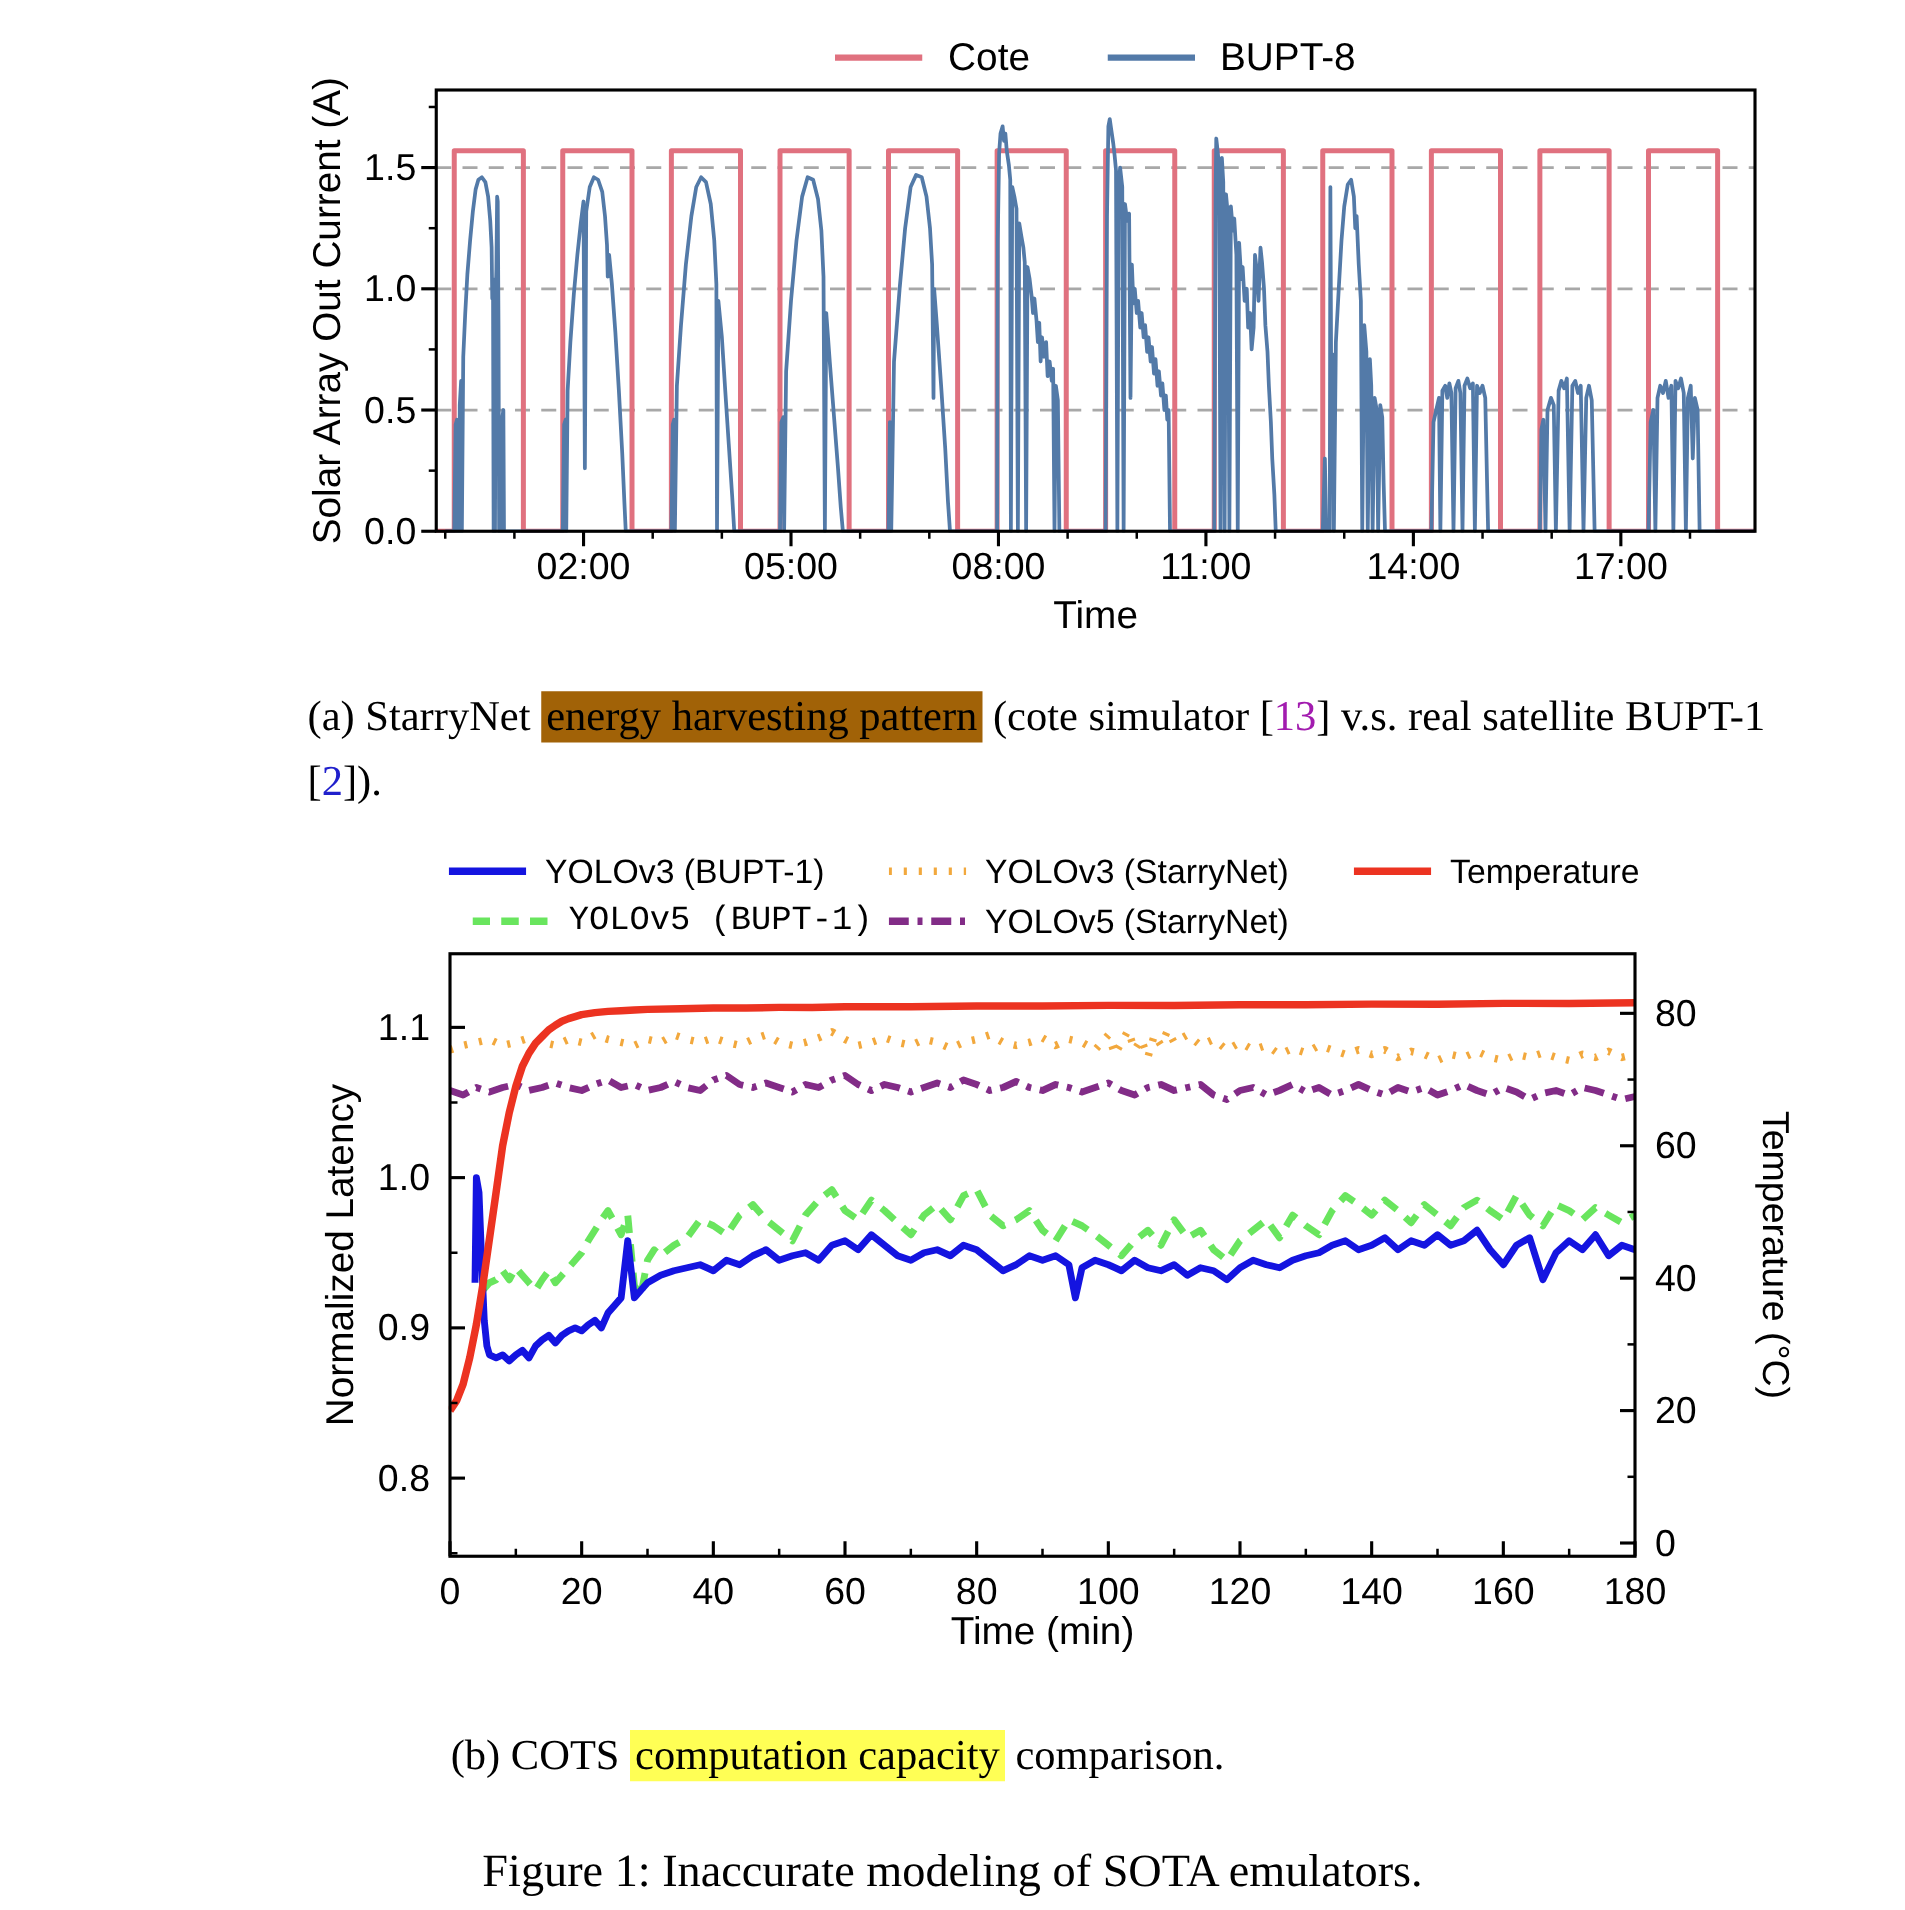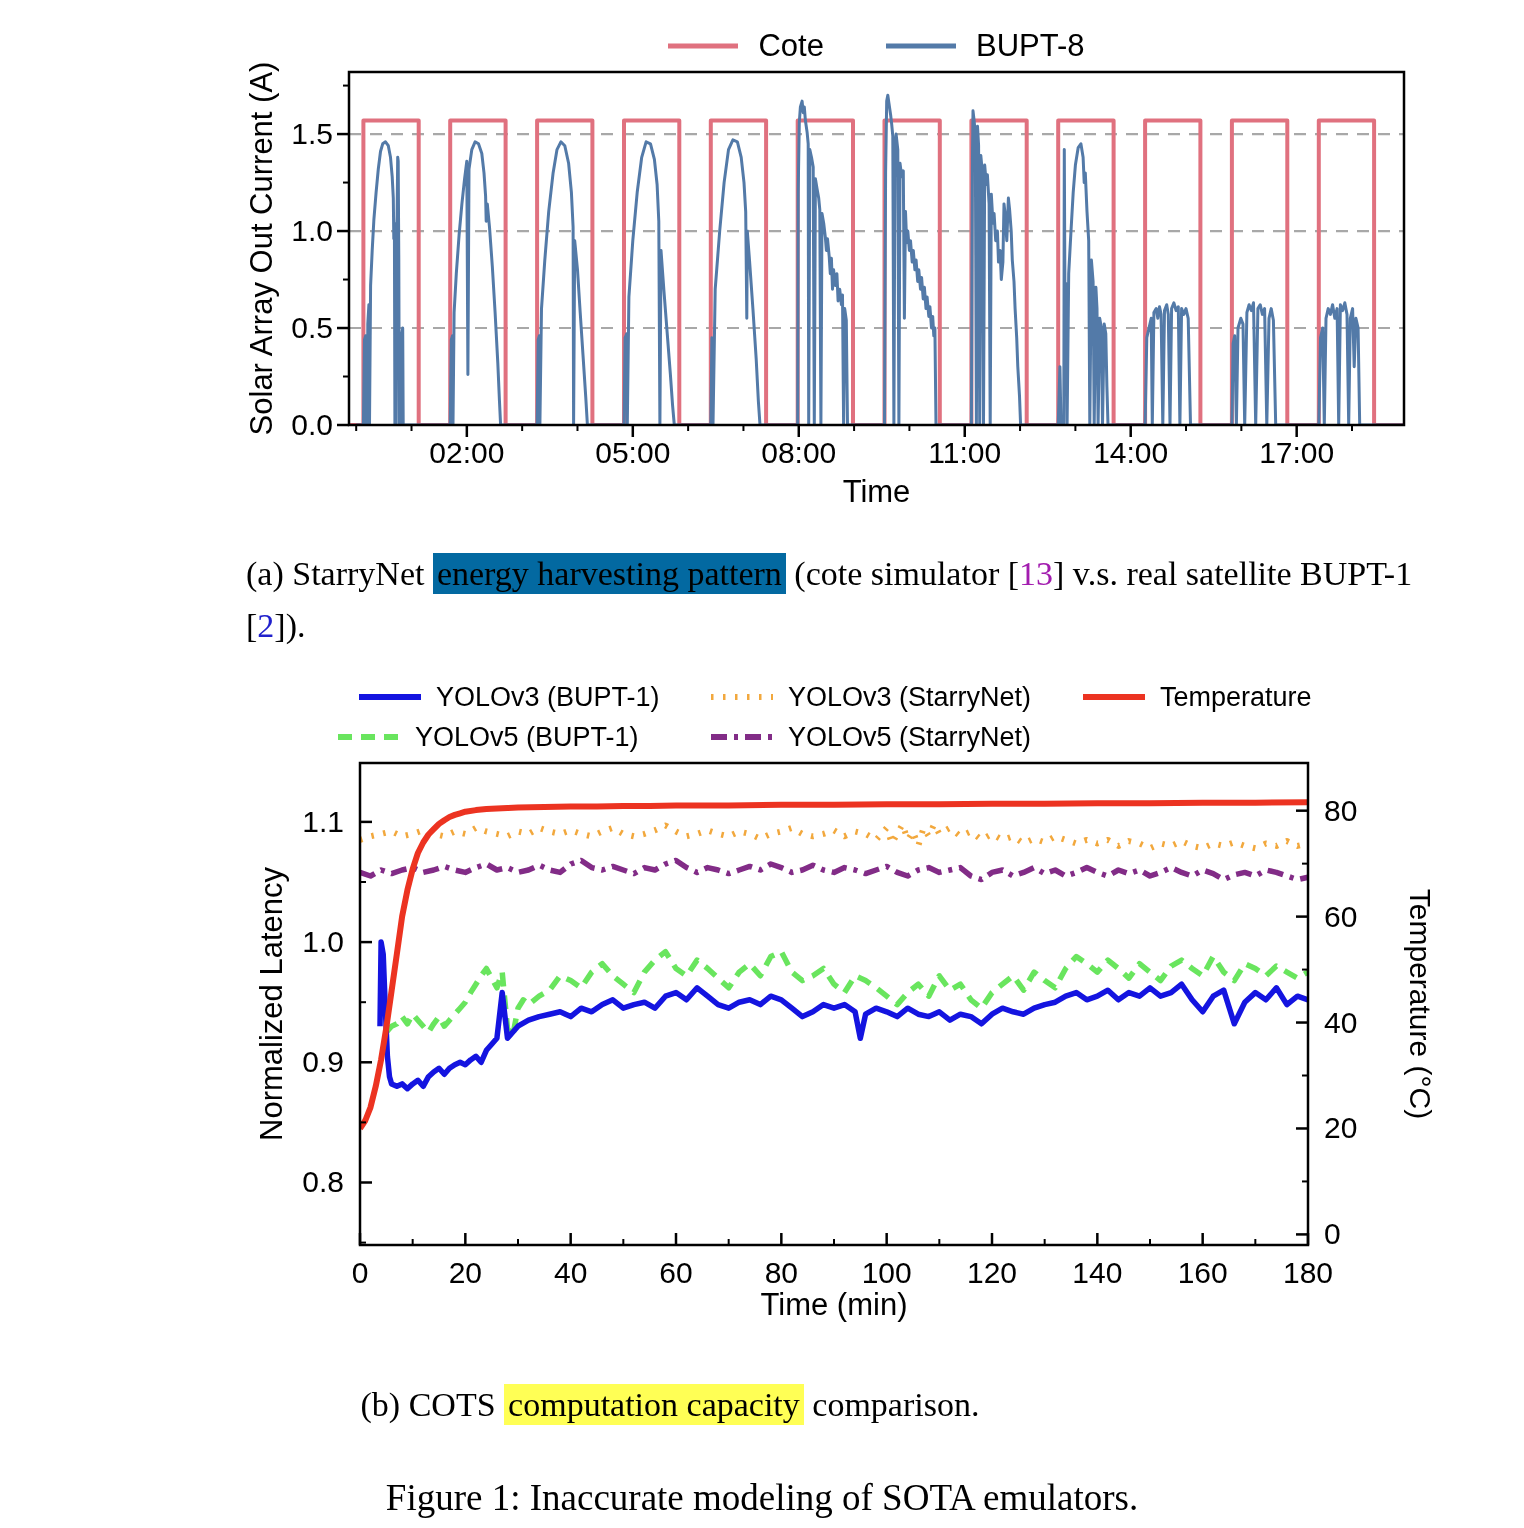--- a/index.html
+++ b/index.html
@@ -165,21 +165,21 @@
         <span class="lab">BUPT-8</span>
       </div>
     </div>
   <div id="legend-b" class="legend">
       <div class="legend-item" style="left: 359px; top: 0px;">
         <svg width="62" height="12">
           <line x1="0" y1="6" x2="62" y2="6" stroke="#1414e0" stroke-width="6"></line>
         </svg>
         <span class="lab">YOLOv3 (BUPT-1)</span>
       </div>
-      <div class="legend-item" style="left: 338px; top: 40px;">
+      <div class="legend-item" style="left: 378px; top: 40px; font-family: Liberation Mono, monospace;">
         <svg width="62" height="12">
           <line x1="0" y1="6" x2="62" y2="6" stroke="#69e55e" stroke-width="6" stroke-dasharray="14 9"></line>
         </svg>
         <span class="lab">YOLOv5 (BUPT-1)</span>
       </div>
       <div class="legend-item" style="left: 711px; top: 0px;">
         <svg width="62" height="12">
           <line x1="0" y1="6" x2="62" y2="6" stroke="#f2a83d" stroke-width="6" stroke-dasharray="2.5 9.5"></line>
         </svg>
         <span class="lab">YOLOv3 (StarryNet)</span>
@@ -191,19 +191,19 @@
         <span class="lab">YOLOv5 (StarryNet)</span>
       </div>
       <div class="legend-item" style="left: 1083px; top: 0px;">
         <svg width="62" height="12">
           <line x1="0" y1="6" x2="62" y2="6" stroke="#ec3321" stroke-width="6"></line>
         </svg>
         <span class="lab">Temperature</span>
       </div>
     </div>
 
-  <div id="caption-a" class="caption"><span>(a) StarryNet </span><span class="hl" style="background: #0369a1;">energy harvesting pattern</span><span> (cote simulator [</span><span class="cite" style="color: #a21caf;">13</span><span>] v.s. real satellite BUPT-1 [</span><span class="cite" style="color: rgb(32, 32, 204);">2</span><span>]).</span></div>
+  <div id="caption-a" class="caption"><span>(a) StarryNet </span><span class="hl" style="background: #a16207;">energy harvesting pattern</span><span> (cote simulator [</span><span class="cite" style="color: #a21caf;">13</span><span>] v.s. real satellite BUPT-1 [</span><span class="cite" style="color: rgb(32, 32, 204);">2</span><span>]).</span></div>
 
   <div id="caption-b" class="caption"><span>(b) COTS </span><span class="hl" style="background: rgb(255, 255, 85);">computation capacity</span><span> comparison.</span></div>
 
   <div id="figure-caption" class="caption">Figure 1: Inaccurate modeling of SOTA emulators.</div>
 
 </div>
 
 </body></html>

